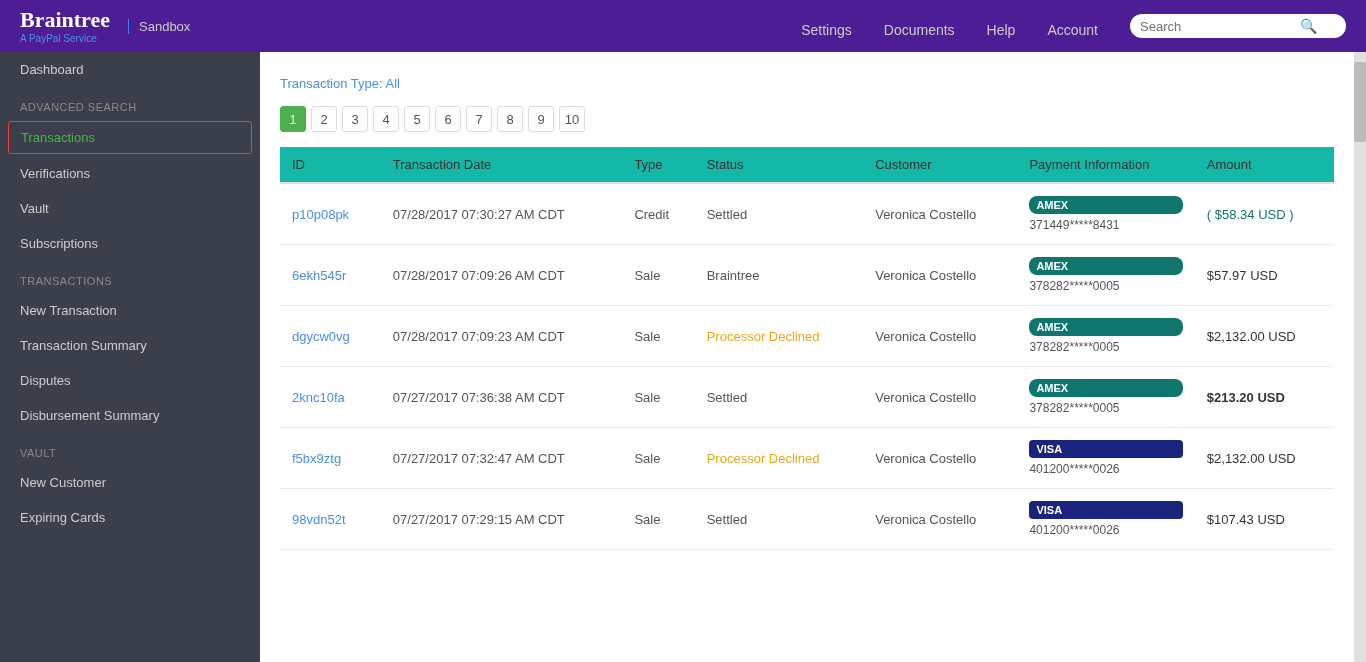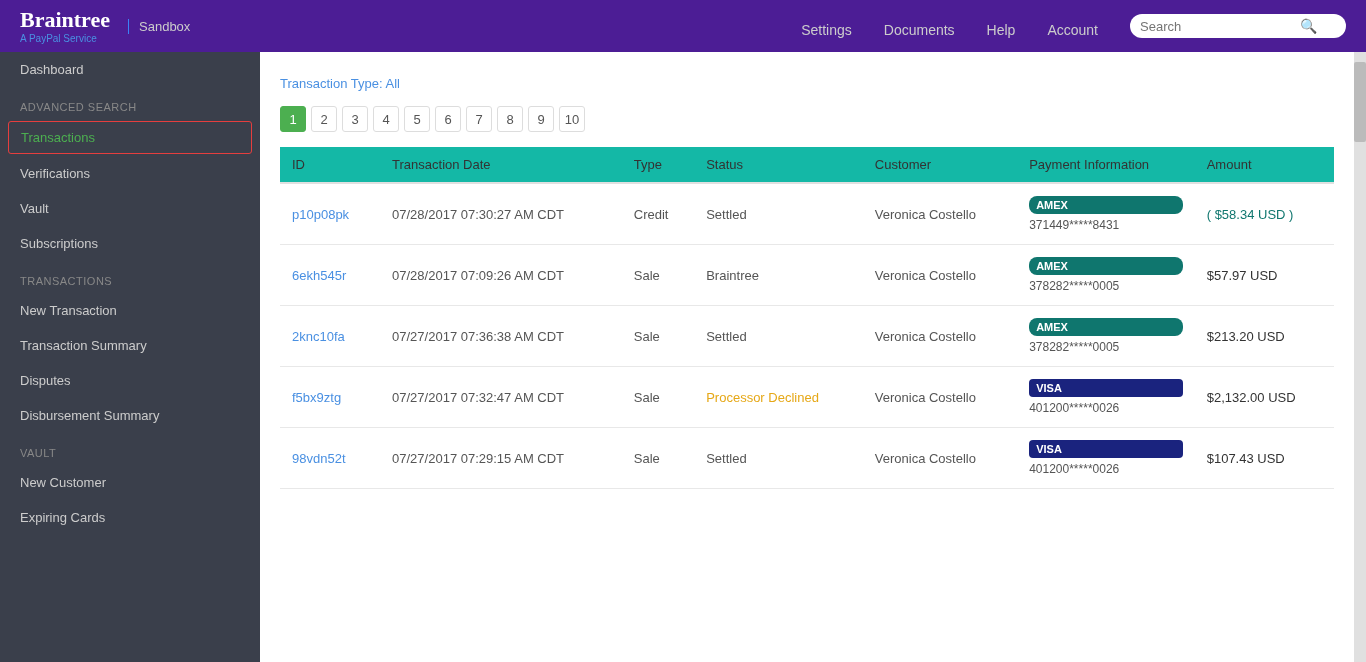--- a/index.html
+++ b/index.html
@@ -322,33 +322,49 @@
     <td>
       <div class="payment-cell">
         <span class="card-badge amex-badge">AMEX</span>
         <span class="card-num">378282*****0005</span>
       </div>
     </td>
     <td style="color:#333;font-weight:500;">$57.97 USD</td>
   </tr>
           <tr>
     <td>
+      <a href="#" class="tx-link">dgycw0vg</a>
+    </td>
+    <td>07/28/2017 07:09:23 AM CDT</td>
+    <td>Sale</td>
+    <td style="color:#e6a817;">Processor Declined</td>
+    <td>Veronica Costello</td>
+    <td>
+      <div class="payment-cell">
+        <span class="card-badge amex-badge">AMEX</span>
+        <span class="card-num">378282*****0005</span>
+      </div>
+    </td>
+    <td style="color:#333;font-weight:500;">$2,132.00 USD</td>
+  </tr>
+          <tr>
+    <td>
       <a href="#" class="tx-link">2knc10fa</a>
     </td>
     <td>07/27/2017 07:36:38 AM CDT</td>
     <td>Sale</td>
     <td>Settled</td>
     <td>Veronica Costello</td>
     <td>
       <div class="payment-cell">
         <span class="card-badge amex-badge">AMEX</span>
         <span class="card-num">378282*****0005</span>
       </div>
     </td>
-    <td style="color:#333;font-weight:400;">$213.20 USD</td>
+    <td style="color:#333;font-weight:700;">$213.20 USD</td>
   </tr>
           <tr>
     <td>
       <a href="#" class="tx-link">f5bx9ztg</a>
     </td>
     <td>07/27/2017 07:32:47 AM CDT</td>
     <td>Sale</td>
     <td style="color:#e6a817;">Processor Declined</td>
     <td>Veronica Costello</td>
     <td>

